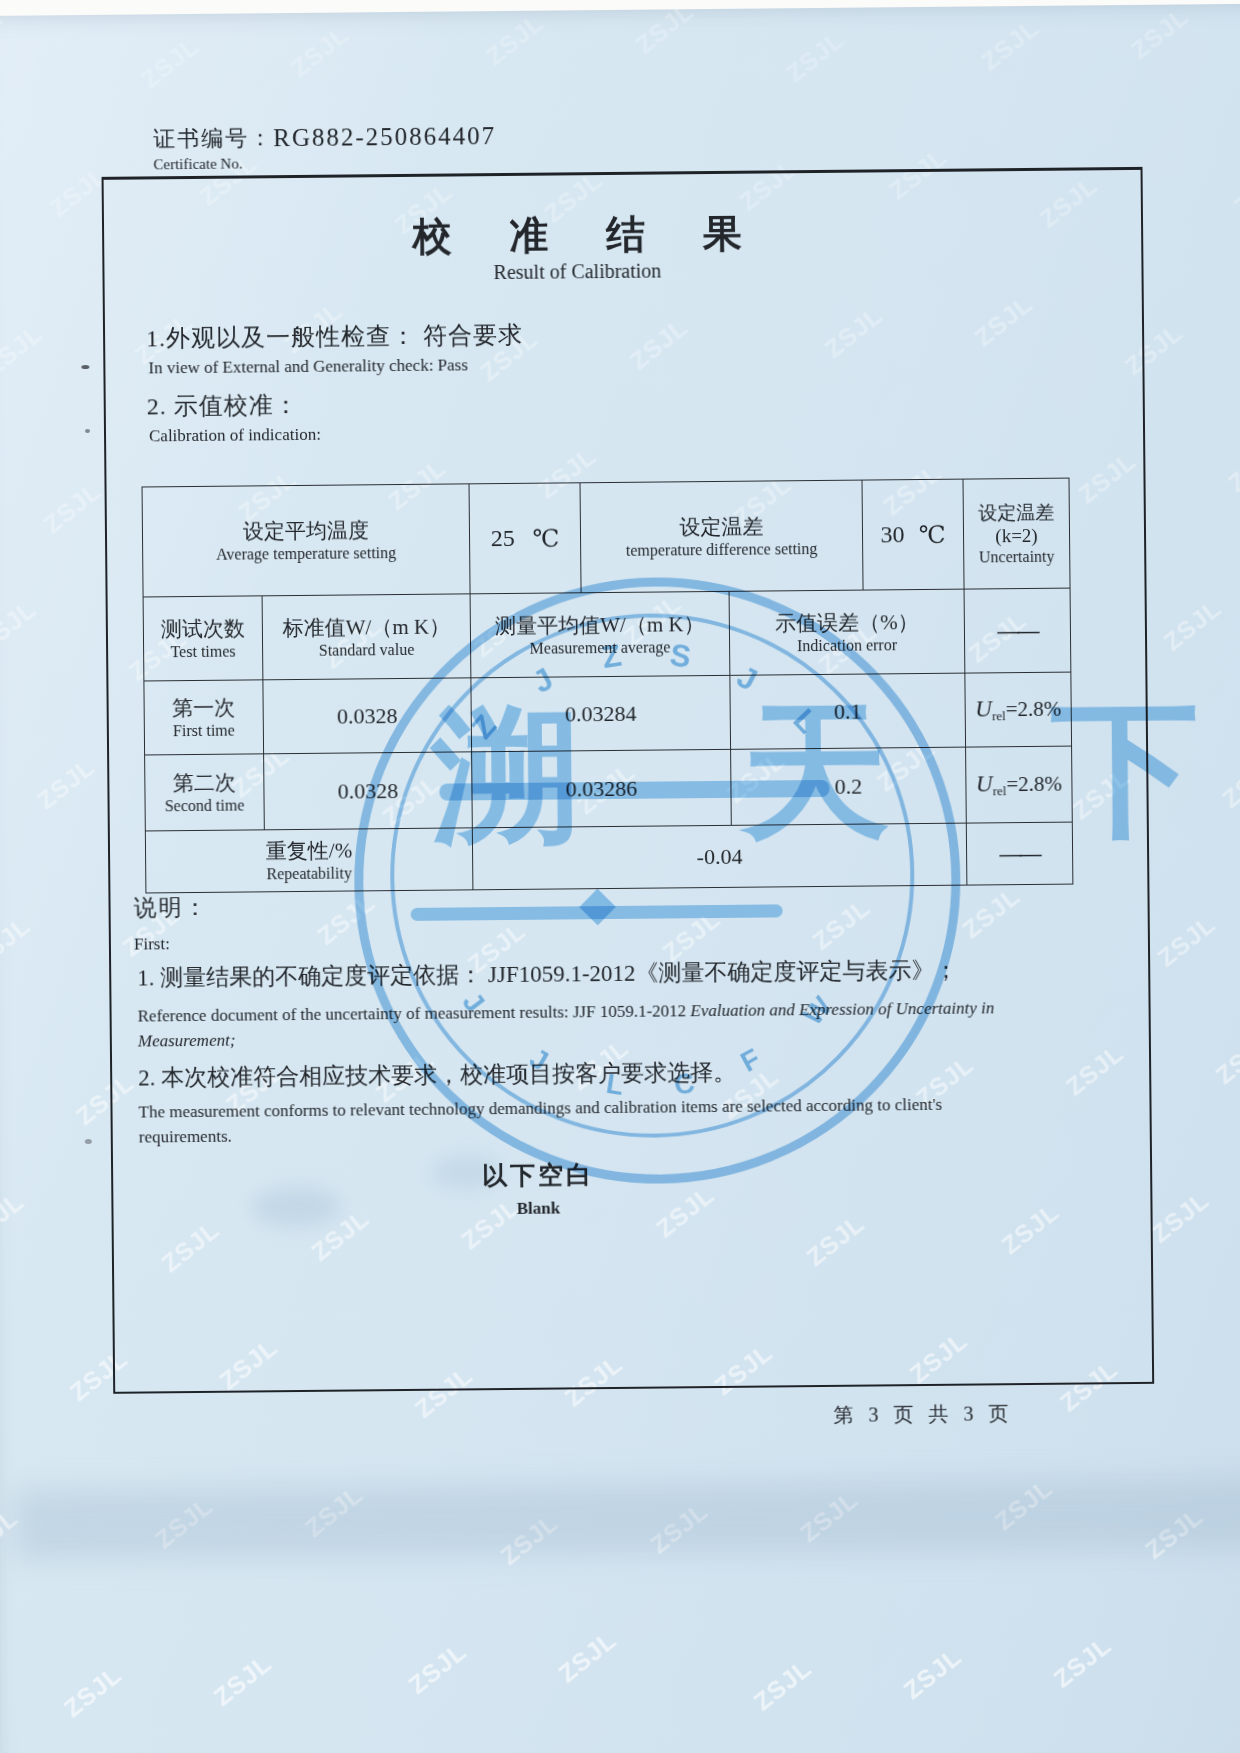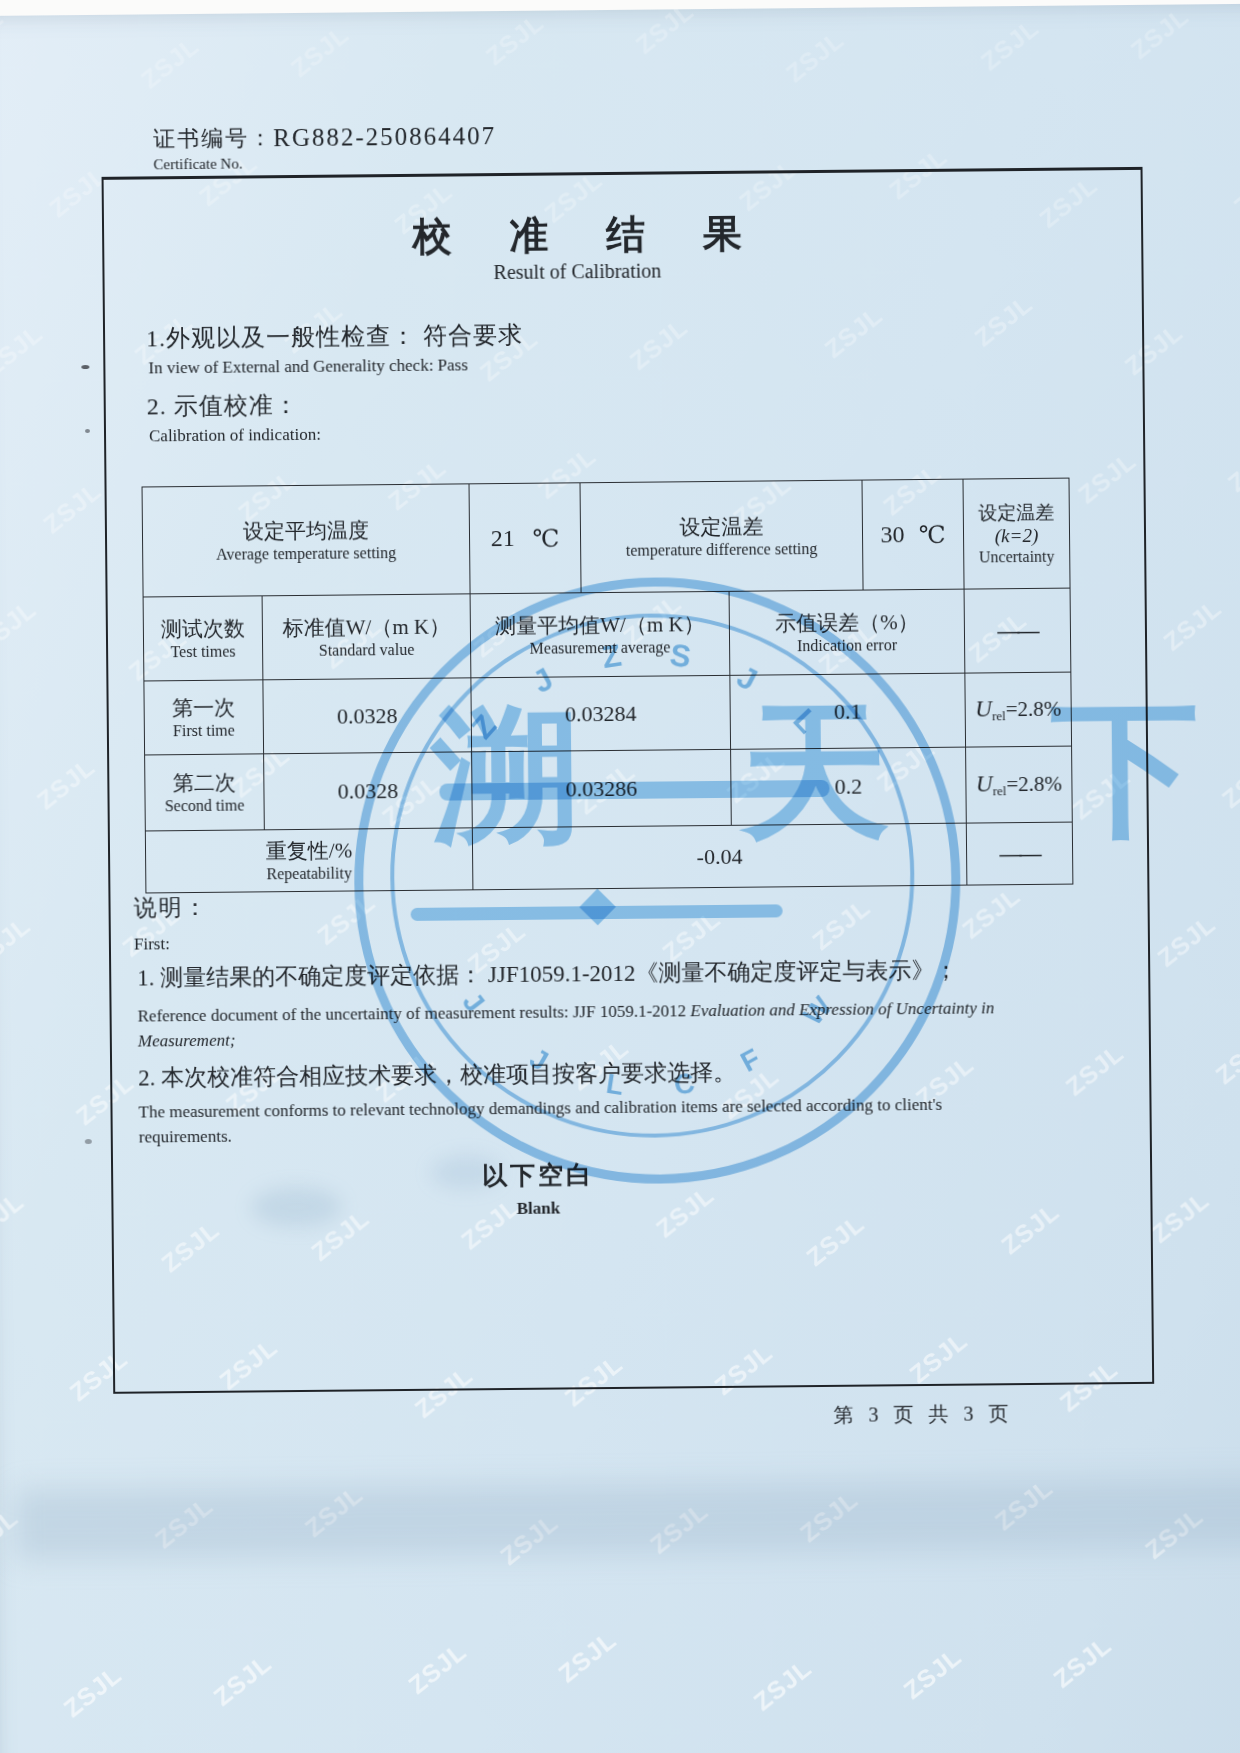--- a/index.html
+++ b/index.html
@@ -60,21 +60,21 @@
     padding:2px 3px;overflow:hidden;
   }
   .cn-line{font-size:21px;line-height:1.25;}
   .en-line{font-size:16px;line-height:1.2;}
   .num{font-size:22px;}
   .temp-cell{display:flex;justify-content:space-evenly;align-items:center;font-size:24px;}
   .dash{font-size:22px;font-weight:700;letter-spacing:-2px;}
   .urel{font-size:21px;white-space:nowrap;}
   .urel .u{font-style:italic;font-size:23px;}
   .urel .sub{font-size:13px;vertical-align:-4px;}
-  .kline{font-size:19px;font-style:italic;}
+  .kline{font-size:19px;}
 
   .notes-cn{left:125px;top:894px;font-size:23px;letter-spacing:2px;}
   .notes-en{left:125px;top:936px;font-size:17px;}
   .note1-cn{left:128px;top:964px;font-size:23px;width:980px;}
   .note1-en{left:128px;top:1006px;font-size:17px;width:884px;line-height:1.45;}
   .note2-cn{left:128px;top:1064px;font-size:23px;width:980px;}
   .note2-en{left:128px;top:1102px;font-size:17px;width:884px;line-height:1.45;}
   .em{font-style:italic;}
 
   .blank-cn{left:427px;top:1164px;width:200px;text-align:center;font-size:25px;font-weight:700;letter-spacing:3px;}
@@ -241,21 +241,21 @@
         <col style="width:106px">
       </colgroup>
       <tbody>
           <tr style="height:110px">
         <td colspan="2">
           <div class="cn-line">设定平均温度</div>
           <div class="en-line">Average temperature setting</div>
         </td>
         <td>
           <div class="temp-cell">
-            <span>21</span>
+            <span>25</span>
             <span>℃</span>
           </div>
         </td>
         <td colspan="2">
           <div class="cn-line">设定温差</div>
           <div class="en-line">temperature difference setting</div>
         </td>
         <td>
           <div class="temp-cell">
             <span>30</span>

